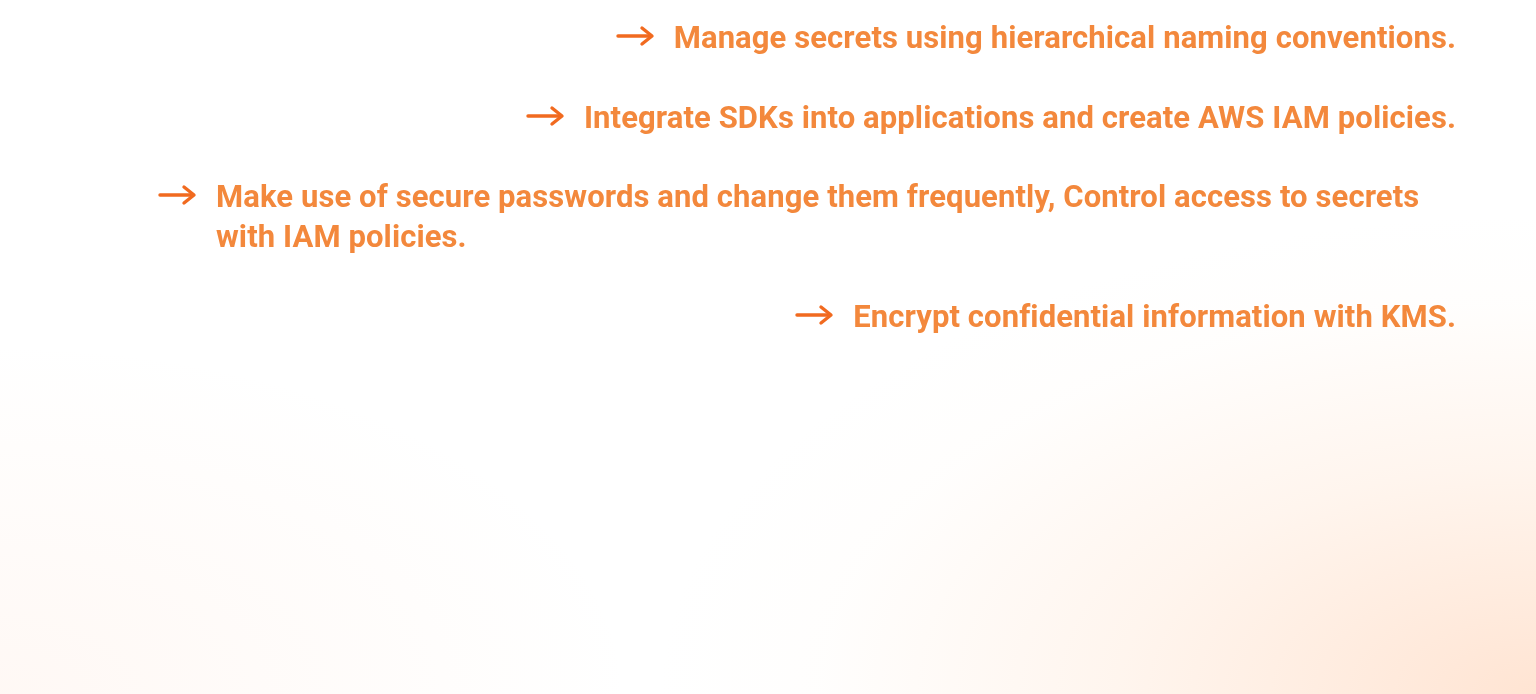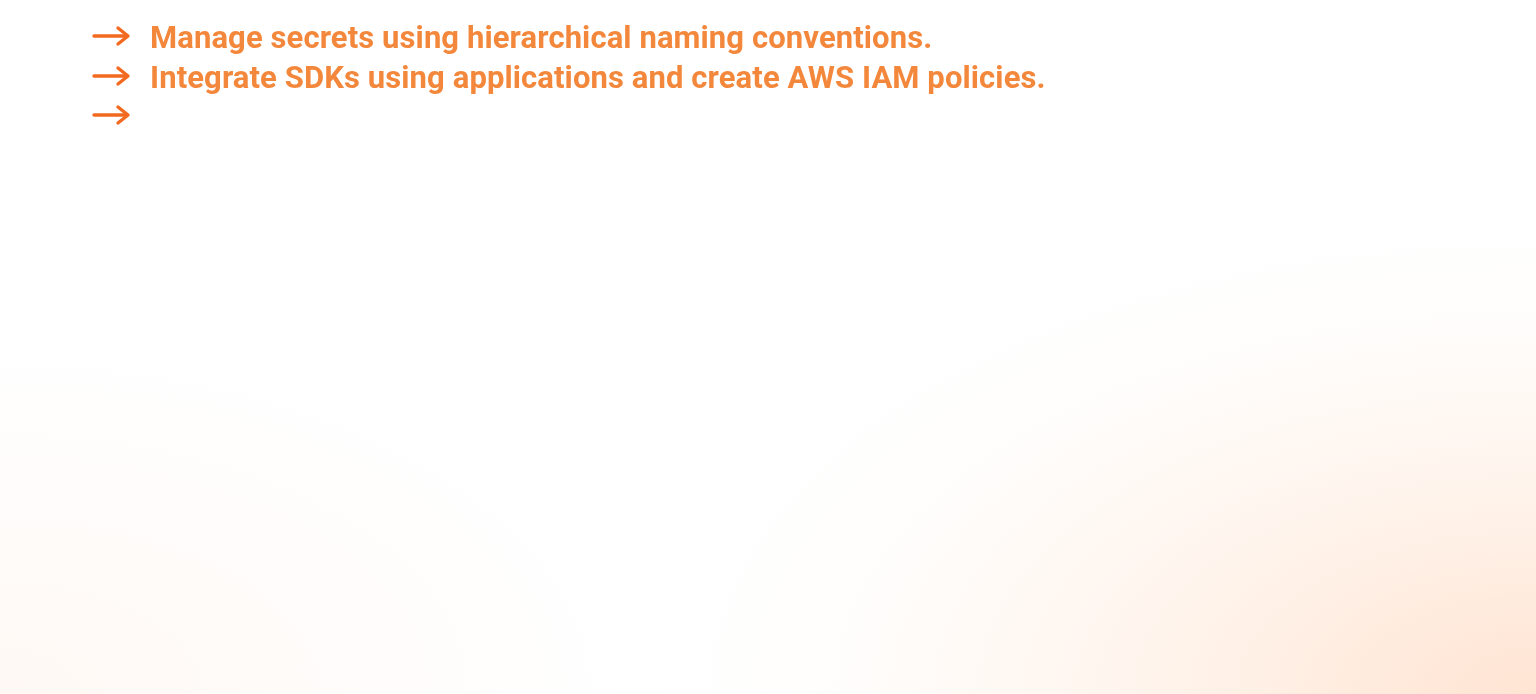--- a/index.html
+++ b/index.html
@@ -8,20 +8,22 @@
       font-family: 'Segoe UI', -apple-system, BlinkMacSystemFont, Roboto, Arial, sans-serif;
       background:
         radial-gradient(ellipse 1100px 600px at 100% 100%, rgba(255,178,128,0.35) 0%, rgba(255,200,160,0.18) 38%, rgba(255,230,210,0.05) 65%, rgba(255,255,255,0) 80%),
         radial-gradient(ellipse 900px 500px at 0% 100%, rgba(255,200,170,0.12) 0%, rgba(255,255,255,0) 70%),
         #ffffff;
       padding: 18px 80px 24px 92px;
     }
     .list {
       display: flex;
       flex-direction: column;
+      gap: 40px;
+      align-items: flex-end;
     }
     .list-item {
       display: flex;
       align-items: flex-start;
       gap: 18px;
     }
     .arrow {
       flex: 0 0 auto;
       margin-top: 6px;
       color: #f16a1f;
@@ -51,28 +53,38 @@
     <span class="item-text">Manage secrets using hierarchical naming conventions.</span>
   </div>
 
   <div class="list-item">
     <span class="arrow">
       <svg width="40" height="24" viewBox="0 0 40 24" xmlns="http://www.w3.org/2000/svg">
         <line x1="2" y1="12" x2="34" y2="12" stroke="currentColor" stroke-width="3.4" stroke-linecap="round"></line>
         <polyline points="26,4 36,12 26,20" fill="none" stroke="currentColor" stroke-width="3.4" stroke-linecap="round" stroke-linejoin="round"></polyline>
       </svg>
     </span>
-    <span class="item-text">Integrate SDKs using applications and create AWS IAM policies.</span>
+    <span class="item-text">Integrate SDKs into applications and create AWS IAM policies.</span>
   </div>
-
-
 
 
   <div class="list-item">
     <span class="arrow">
       <svg width="40" height="24" viewBox="0 0 40 24" xmlns="http://www.w3.org/2000/svg">
         <line x1="2" y1="12" x2="34" y2="12" stroke="currentColor" stroke-width="3.4" stroke-linecap="round"></line>
         <polyline points="26,4 36,12 26,20" fill="none" stroke="currentColor" stroke-width="3.4" stroke-linecap="round" stroke-linejoin="round"></polyline>
       </svg>
     </span>
+    <span class="item-text">Make use of secure passwords and change them frequently, Control access to secrets with IAM policies.</span>
+  </div>
+
+
+  <div class="list-item">
+    <span class="arrow">
+      <svg width="40" height="24" viewBox="0 0 40 24" xmlns="http://www.w3.org/2000/svg">
+        <line x1="2" y1="12" x2="34" y2="12" stroke="currentColor" stroke-width="3.4" stroke-linecap="round"></line>
+        <polyline points="26,4 36,12 26,20" fill="none" stroke="currentColor" stroke-width="3.4" stroke-linecap="round" stroke-linejoin="round"></polyline>
+      </svg>
+    </span>
+    <span class="item-text">Encrypt confidential information with KMS.</span>
   </div>
 
 </div>
 
 </body></html>

